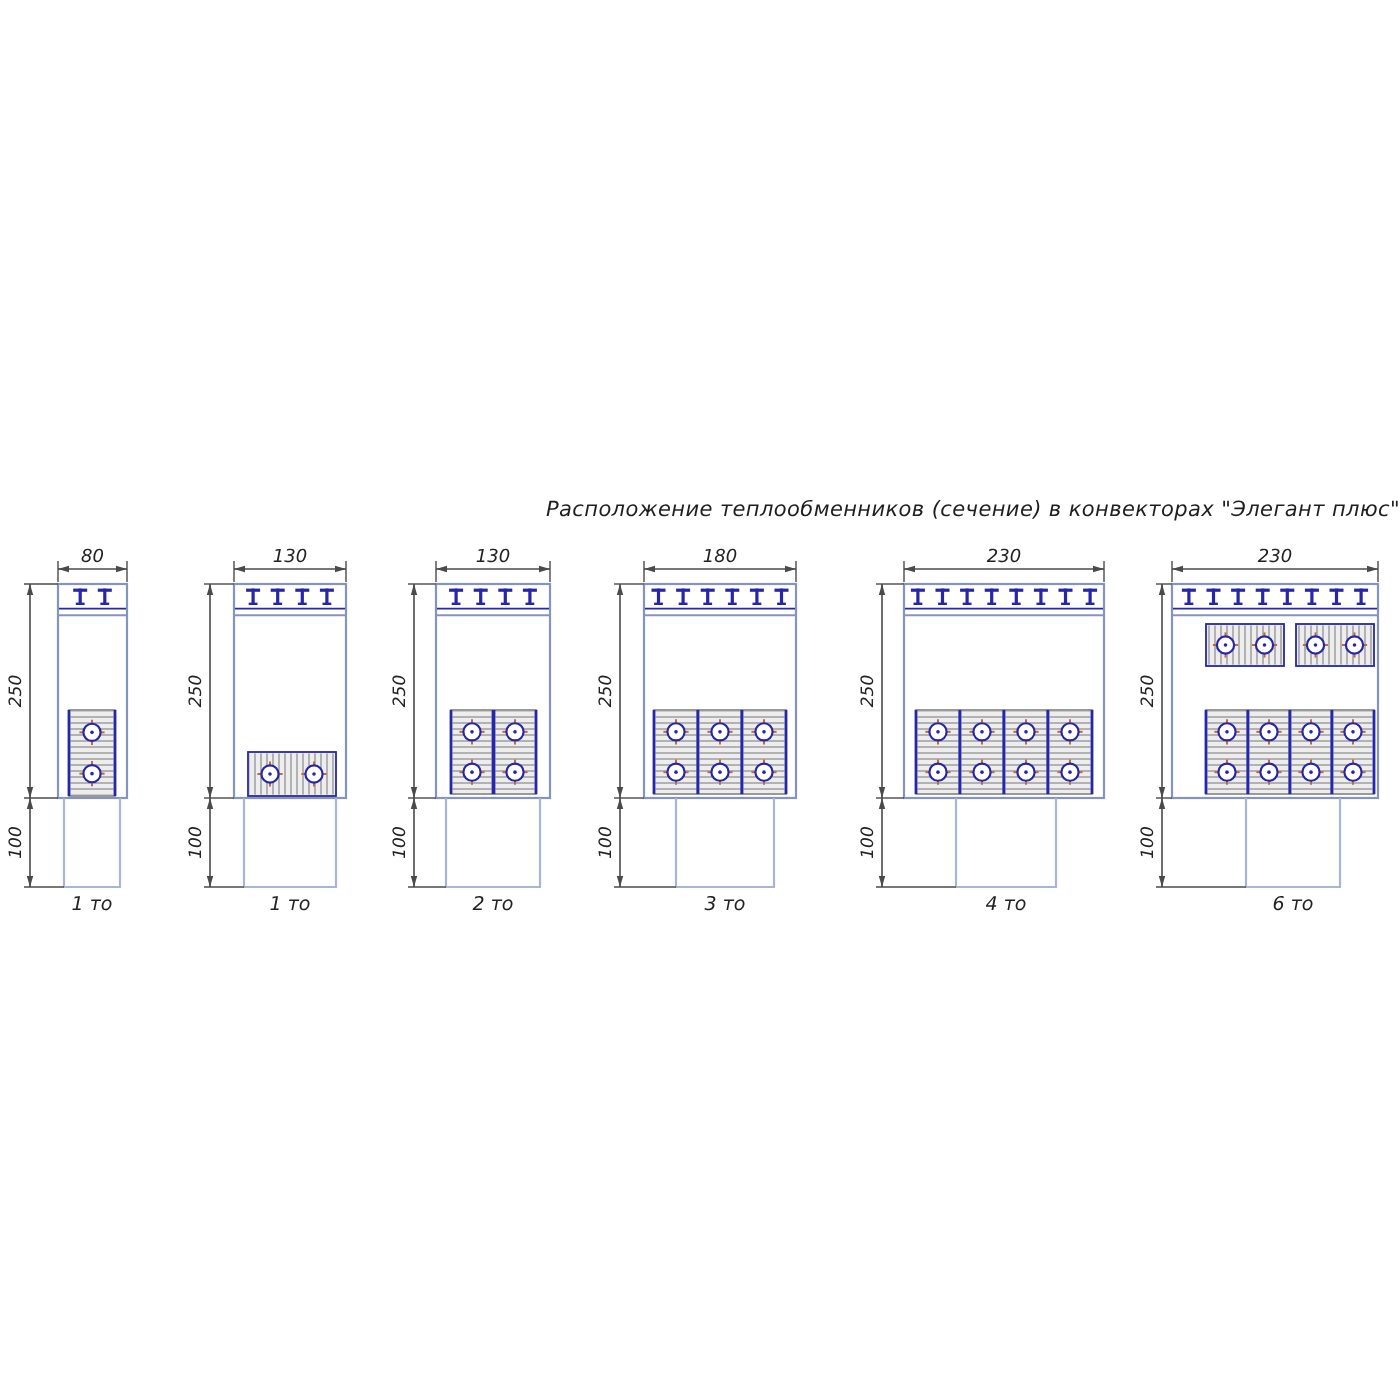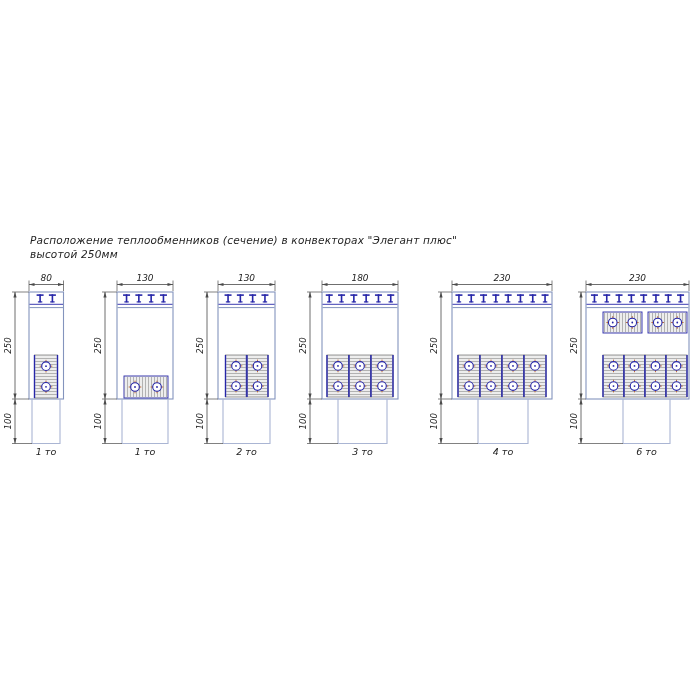--- a/index.html
+++ b/index.html
@@ -1,32 +1,31 @@
 <!DOCTYPE html>
 <html><head>
 <meta charset="utf-8">
 <style>
   html,body{margin:0;padding:0;}
   body{
     width:700px;height:700px;position:relative;background:#ffffff;
     font-family:"DejaVu Sans","Liberation Sans",sans-serif;overflow:hidden;
   }
   #title{
-    position:absolute;top:233px;left:30px;width:670px;
-    text-align:left;font-style:italic;font-size:10.5px;line-height:14px;
+    position:absolute;top:248px;left:30px;width:670px;
+    text-align:right;font-style:italic;font-size:10.5px;line-height:14px;
     color:#1e1e1e;letter-spacing:.2px;
   }
   #drawing{position:absolute;left:0;top:0;}
 </style>
 </head>
 <body>
 
 <div id="title">
   <div>Расположение теплообменников (сечение) в конвекторах "Элегант плюс"</div>
-  <div>высотой 250мм</div>
 </div>
 
 <div id="drawing"><svg width="700" height="700" viewBox="0 0 700 700">
       <defs>
         <pattern id="hatchH" width="3" height="3" patternUnits="userSpaceOnUse">
           <line x1="0" y1="1.5" x2="3" y2="1.5" stroke="#a3a3a3" stroke-width="0.8"></line>
         </pattern>
         <pattern id="hatchV" width="3" height="3" patternUnits="userSpaceOnUse">
           <line x1="1.5" y1="0" x2="1.5" y2="3" stroke="#a3a3a3" stroke-width="0.8"></line>
         </pattern>

